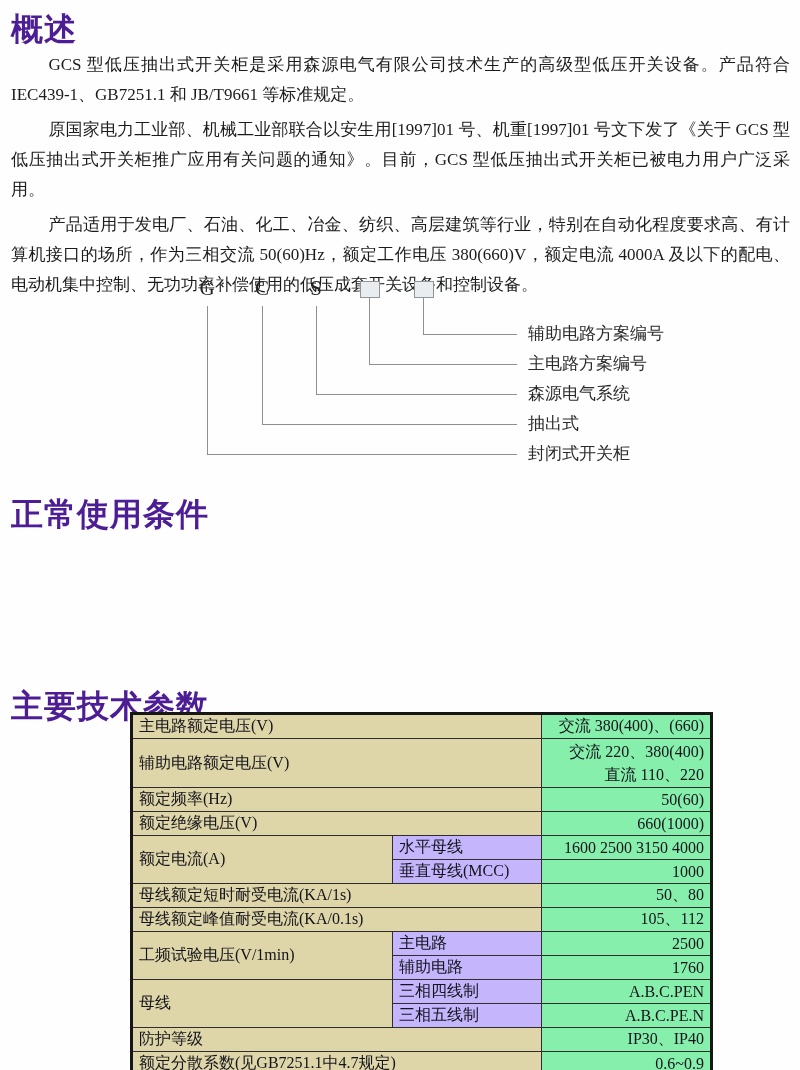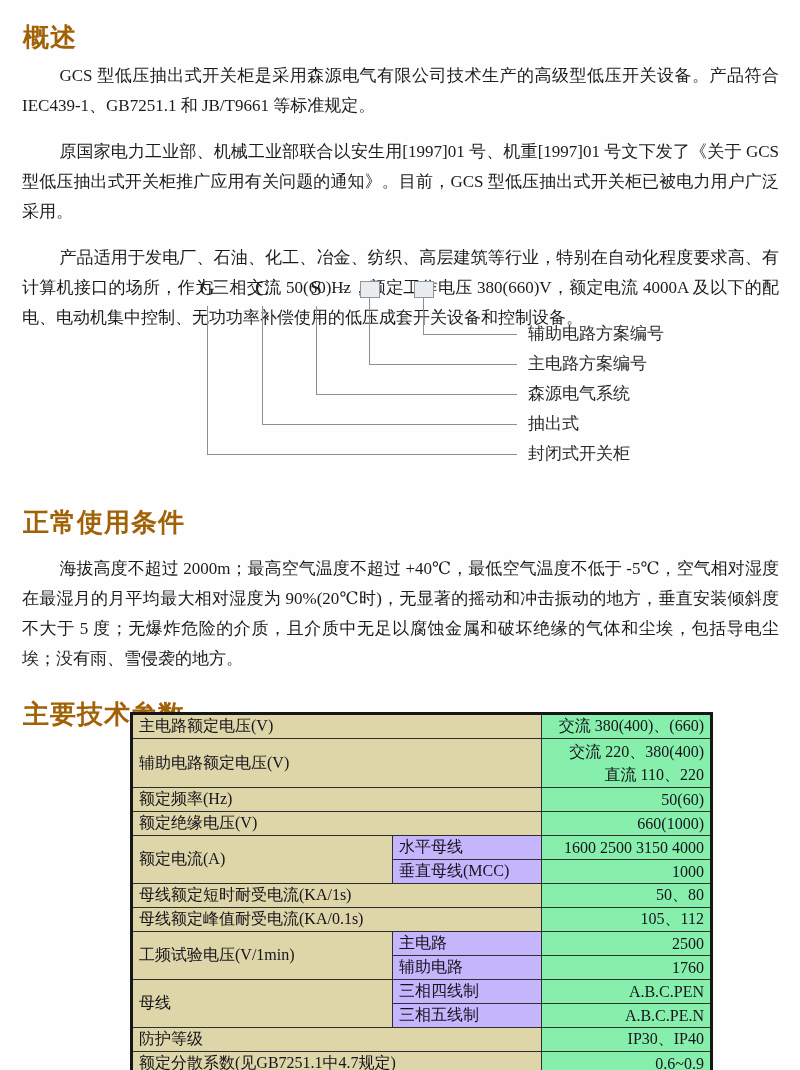--- a/index.html
+++ b/index.html
@@ -1,29 +1,29 @@
 <!DOCTYPE html>
 <html><head>
 <meta charset="utf-8">
 <style>
   html,body{margin:0;padding:0;background:#ffffff;}
   .page{
     position:relative;width:800px;height:1070px;background:#fefefe;overflow:hidden;
     font-family:"Liberation Serif","DejaVu Serif",serif;color:#1c1c1c;
   }
   .heading{
-    position:absolute;left:7px;margin:16px;
+    position:absolute;left:7px;margin:4px;
     font-family:"Liberation Sans","DejaVu Sans",sans-serif;
-    font-size:26px;font-weight:bold;color:#a16207;letter-spacing:1px;white-space:nowrap;
+    font-size:32px;font-weight:bold;color:#4c1d95;letter-spacing:1px;white-space:nowrap;
   }
   .bodytext{
     position:absolute;left:6px;width:789px;
     font-size:17px;line-height:30px;text-align:justify;color:#1b1b1b;
   }
-  .bodytext p{margin:16px;text-indent:2.2em;}
+  .bodytext p{margin:5px;text-indent:2.2em;}
   
   .code-letter{
     position:absolute;transform:translateX(-50%);
     font-size:21px;color:#222;font-family:"Liberation Serif","DejaVu Serif",serif;
   }
   .code-sep{
     position:absolute;font-size:18px;color:#666;transform:translateX(-50%);
   }
   .code-box{
     position:absolute;width:18px;height:15px;background:#e9edf0;border:1px solid #8d949a;
@@ -81,23 +81,20 @@
   <div class="hline" style="left:262px;top:424px;width:255px;"></div>
   <div class="hline" style="left:207px;top:454px;width:310px;"></div>
 
   <div class="model-label" style="top:319px;">辅助电路方案编号</div>
   <div class="model-label" style="top:349px;">主电路方案编号</div>
   <div class="model-label" style="top:379px;">森源电气系统</div>
   <div class="model-label" style="top:409px;">抽出式</div>
   <div class="model-label" style="top:439px;text-align:right;">封闭式开关柜</div>
 
   <h1 class="heading" style="top:489px;">正常使用条件</h1>
-  <div class="bodytext" style="top:538px;">
-    <p>海拔高度不超过 2000m；最高空气温度不超过 +40℃，最低空气温度不低于 -5℃，空气相对湿度在最湿月的月平均最大相对湿度为 90%(20℃时)，无显著的摇动和冲击振动的地方，垂直安装倾斜度不大于 5 度；无爆炸危险的介质，且介质中无足以腐蚀金属和破坏绝缘的气体和尘埃，包括导电尘埃；没有雨、雪侵袭的地方。</p>
-  </div>
 
   <h1 class="heading" style="top:681px;">主要技术参数</h1>
 
   <table class="tech">
     <colgroup>
         <col style="width:261px">
         <col style="width:149px">
         <col style="width:170px">
       </colgroup>
     <tbody>

